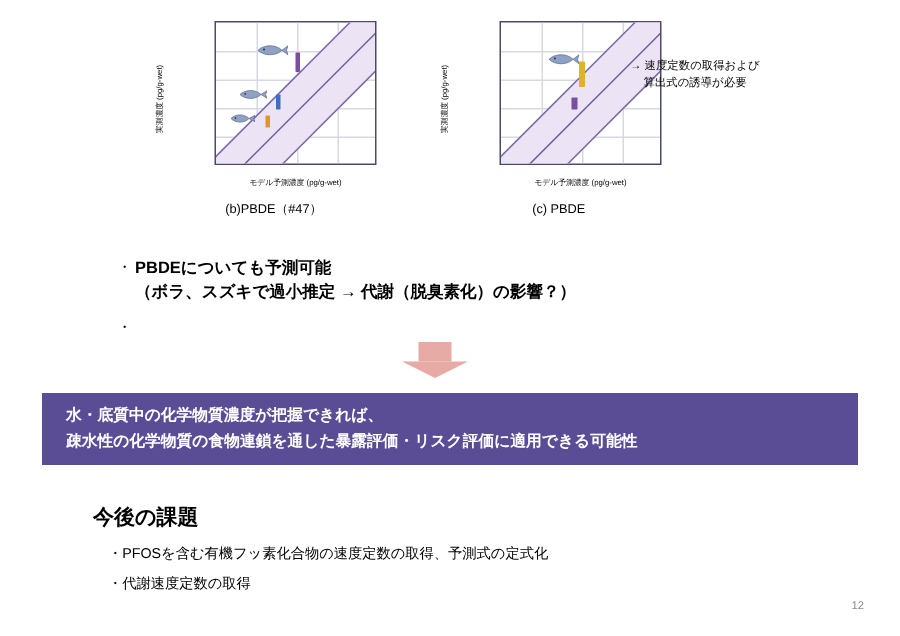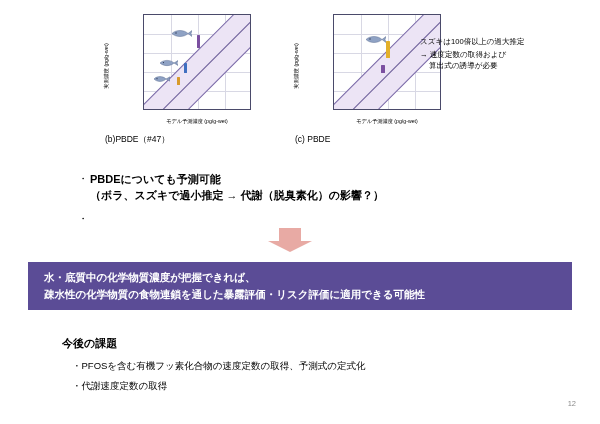--- a/index.html
+++ b/index.html
@@ -103,20 +103,21 @@
     width: 108px;
     text-align: center;
     font-size: 5.2px;
     color: #000;
   }
   .chart-caption {
     position: absolute;
     top: 124px;
     left: 0;
     width: 155px;
+    text-align: center;
     font-size: 8.5px;
     color: #000;
   }
 
   
   .mark {
     position: absolute;
   }
   .bar-v {
     width: 3px;
@@ -221,21 +222,21 @@
   }
 
   
   .future {
     position: absolute;
     left: 62px;
     top: 336px;
     width: 500px;
   }
   .future-title {
-    font-size: 11px;
+    font-size: 14px;
     font-weight: bold;
     margin-bottom: 9px;
   }
   .future-item {
     font-size: 9.5px;
     margin-bottom: 7px;
     padding-left: 10px;
   }
 
   .page-num {
@@ -326,21 +327,20 @@
 
         </div>
         <div class="xlabel">モデル予測濃度 (pg/g-wet)</div>
       </div>
       <div class="chart-caption">(c) PBDE</div>
     </div>
 
   </div>
 
   <div class="annot">
-    <div>スズキは100倍以上の過大推定</div>
     <div class="line2">
       <span>→</span>
       <span>速度定数の取得および</span>
     </div>
     <div class="indent">算出式の誘導が必要</div>
   </div>
 
   <div class="bullets">
     <div class="bullet">
       <span class="dot">・</span>

